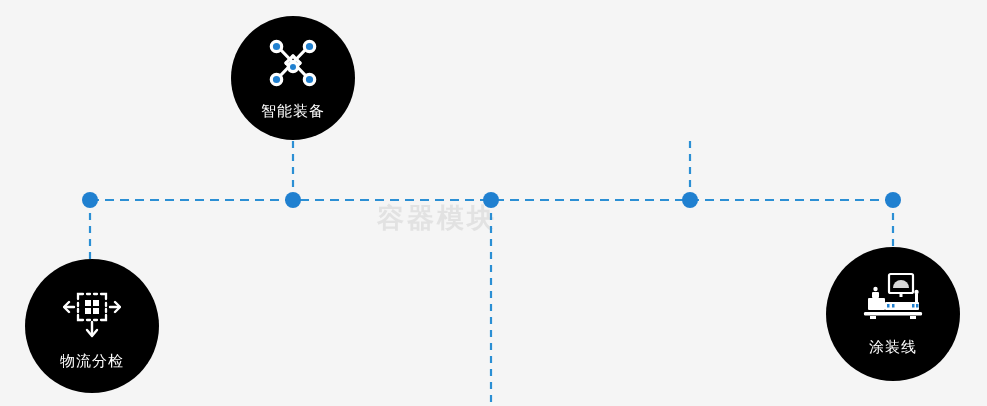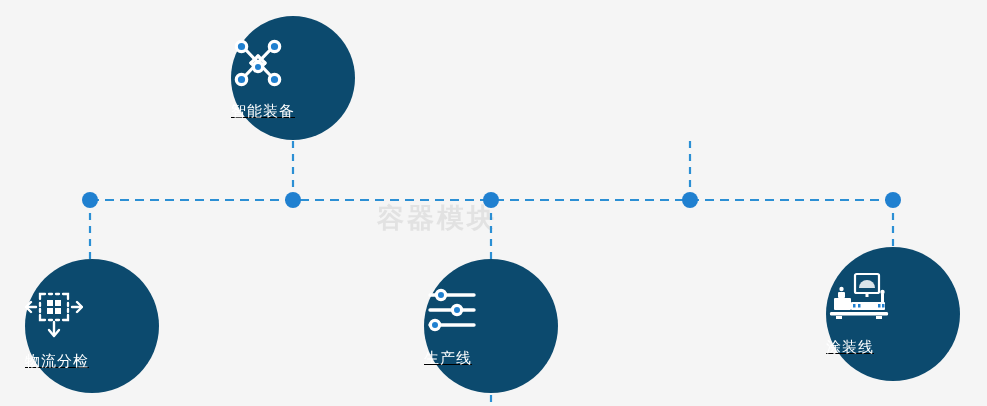--- a/index.html
+++ b/index.html
@@ -38,26 +38,26 @@
     letter-spacing: 3px;
     color: #e2e2e2;
     font-weight: 700;
     user-select: none;
     white-space: nowrap;
   }
   
   .node {
     position: absolute;
     border-radius: 50%;
-    background: #0c4a6e;
+    background: #000000;
     display: flex;
     flex-direction: column;
+    align-items: center;
     justify-content: center;
     box-sizing: border-box;
-    text-decoration: underline;
   }
   .node .icon {
     display: block;
     line-height: 0;
   }
   .node .node-label {
     color: #ffffff;
     font-size: 15px;
     letter-spacing: 1px;
     white-space: nowrap;
@@ -161,37 +161,20 @@
           <line x1="47" y1="25" x2="56" y2="25"></line>
           <polyline points="52,20 57,25 52,30"></polyline>
           <line x1="29" y1="40" x2="29" y2="53"></line>
           <polyline points="24,48 29,54 34,48"></polyline>
         </g>
       </svg>
     </span>
     <span class="node-label">物流分检</span>
   </div>
 
-  <div class="node size-bottom" id="node-production-line">
-    <span class="icon">
-      <svg width="56" height="50" viewBox="0 0 56 50">
-        <g stroke="#ffffff" stroke-width="3.4" stroke-linecap="round" fill="none">
-          <line x1="6" y1="10" x2="50" y2="10"></line>
-          <line x1="6" y1="25" x2="50" y2="25"></line>
-          <line x1="6" y1="40" x2="50" y2="40"></line>
-        </g>
-        <g fill="#2080d0" stroke="#ffffff" stroke-width="3.2">
-          <circle cx="17" cy="10" r="4.6"></circle>
-          <circle cx="33" cy="25" r="4.6"></circle>
-          <circle cx="11" cy="40" r="4.6"></circle>
-        </g>
-      </svg>
-    </span>
-    <span class="node-label">生产线</span>
-  </div>
 
   <div class="node size-bottom" id="node-painting-line">
     <span class="icon">
       <svg width="66" height="52" viewBox="0 0 66 52">
         <g fill="#ffffff">
 
           <rect x="29" y="2" width="24" height="19" rx="1.5" fill="none" stroke="#ffffff" stroke-width="2.2"></rect>
           <path d="M33 16 a8 8 0 0 1 16 0 z" fill="#ffffff" opacity="0.85"></path>
           <rect x="39.5" y="21" width="3" height="4"></rect>
 

